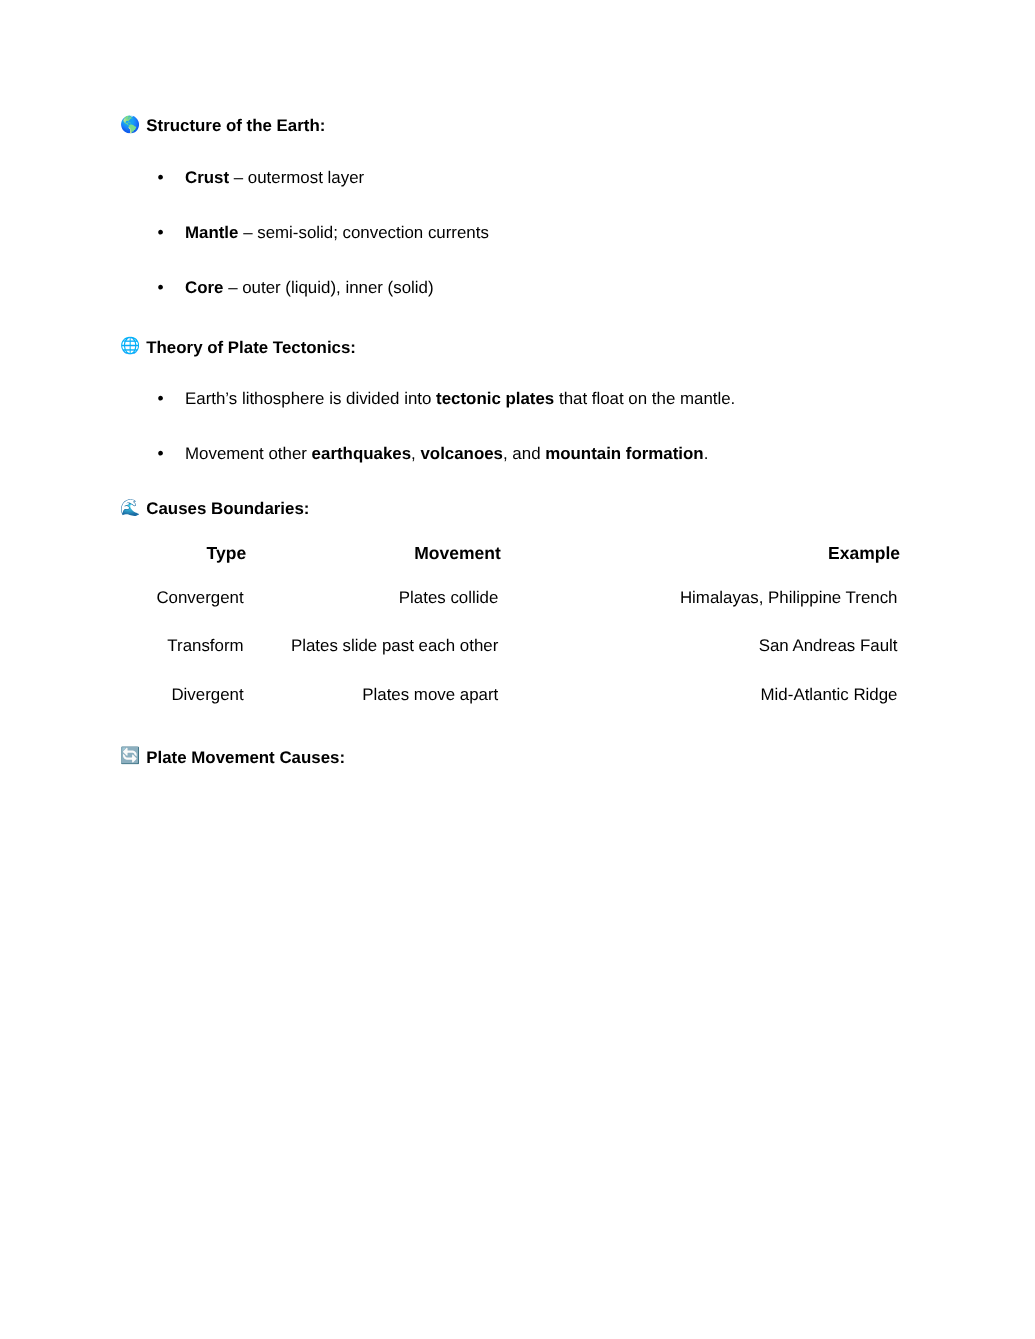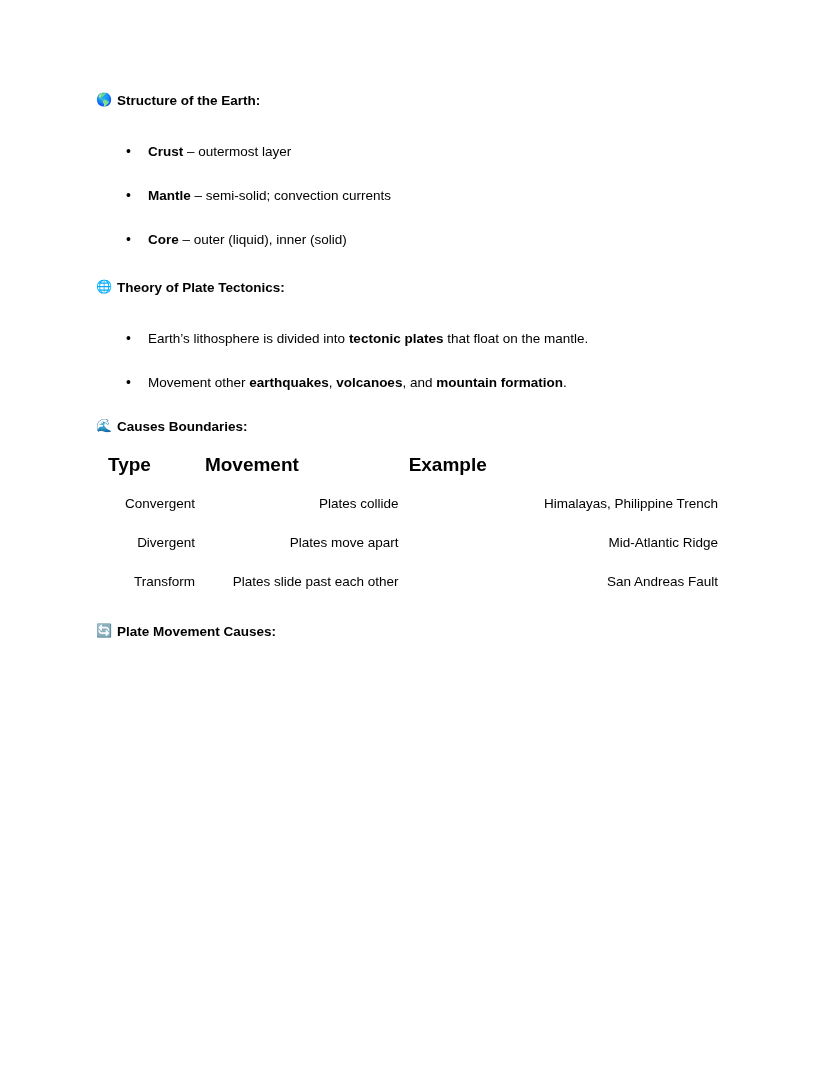--- a/index.html
+++ b/index.html
@@ -46,21 +46,21 @@
     padding: 0;
   }
   .bullets li {
     position: relative;
     font-size: 13.5px;
     line-height: 1.35;
     padding-left: 52px;
     margin-top: 26px;
   }
   .bullets li:first-child {
-    margin-top: 33px;
+    margin-top: 23px;
   }
   .bullets li::before {
     content: "\2022";
     position: absolute;
     left: 30px;
     top: -1px;
     font-size: 14px;
     line-height: 1.35;
   }
   .bullets b {
@@ -72,23 +72,23 @@
   .gap-small {
     height: 26px;
   }
   table.boundaries {
     border-collapse: collapse;
     margin: 12px 0 0 8px;
     width: 620px;
     table-layout: fixed;
   }
   table.boundaries th {
-    font-size: 19px;
+    font-size: 14px;
     font-weight: bold;
-    text-align: left;
+    text-align: right;
     padding: 6px 4px 14px 4px;
     vertical-align: top;
   }
   table.boundaries td {
     font-size: 13.5px;
     text-align: right;
     padding: 5px 6px 16px 0;
     vertical-align: top;
     line-height: 1.35;
   }
@@ -160,28 +160,28 @@
           <th>Example</th>
         </tr>
       </thead>
       <tbody>
         <tr>
           <td>Convergent</td>
           <td>Plates collide</td>
           <td>Himalayas, Philippine Trench</td>
         </tr>
         <tr>
+          <td>Transform</td>
+          <td>Plates slide past each other</td>
+          <td>San Andreas Fault</td>
+        </tr>
+        <tr>
           <td>Divergent</td>
           <td>Plates move apart</td>
           <td>Mid-Atlantic Ridge</td>
-        </tr>
-        <tr>
-          <td>Transform</td>
-          <td>Plates slide past each other</td>
-          <td>San Andreas Fault</td>
         </tr>
       </tbody>
     </table>
   </div>
 
   <div class="section mv-section">
     <div class="section-heading">
       <span class="emoji">🔄</span>
       <span>Plate Movement Causes:</span>
     </div>

